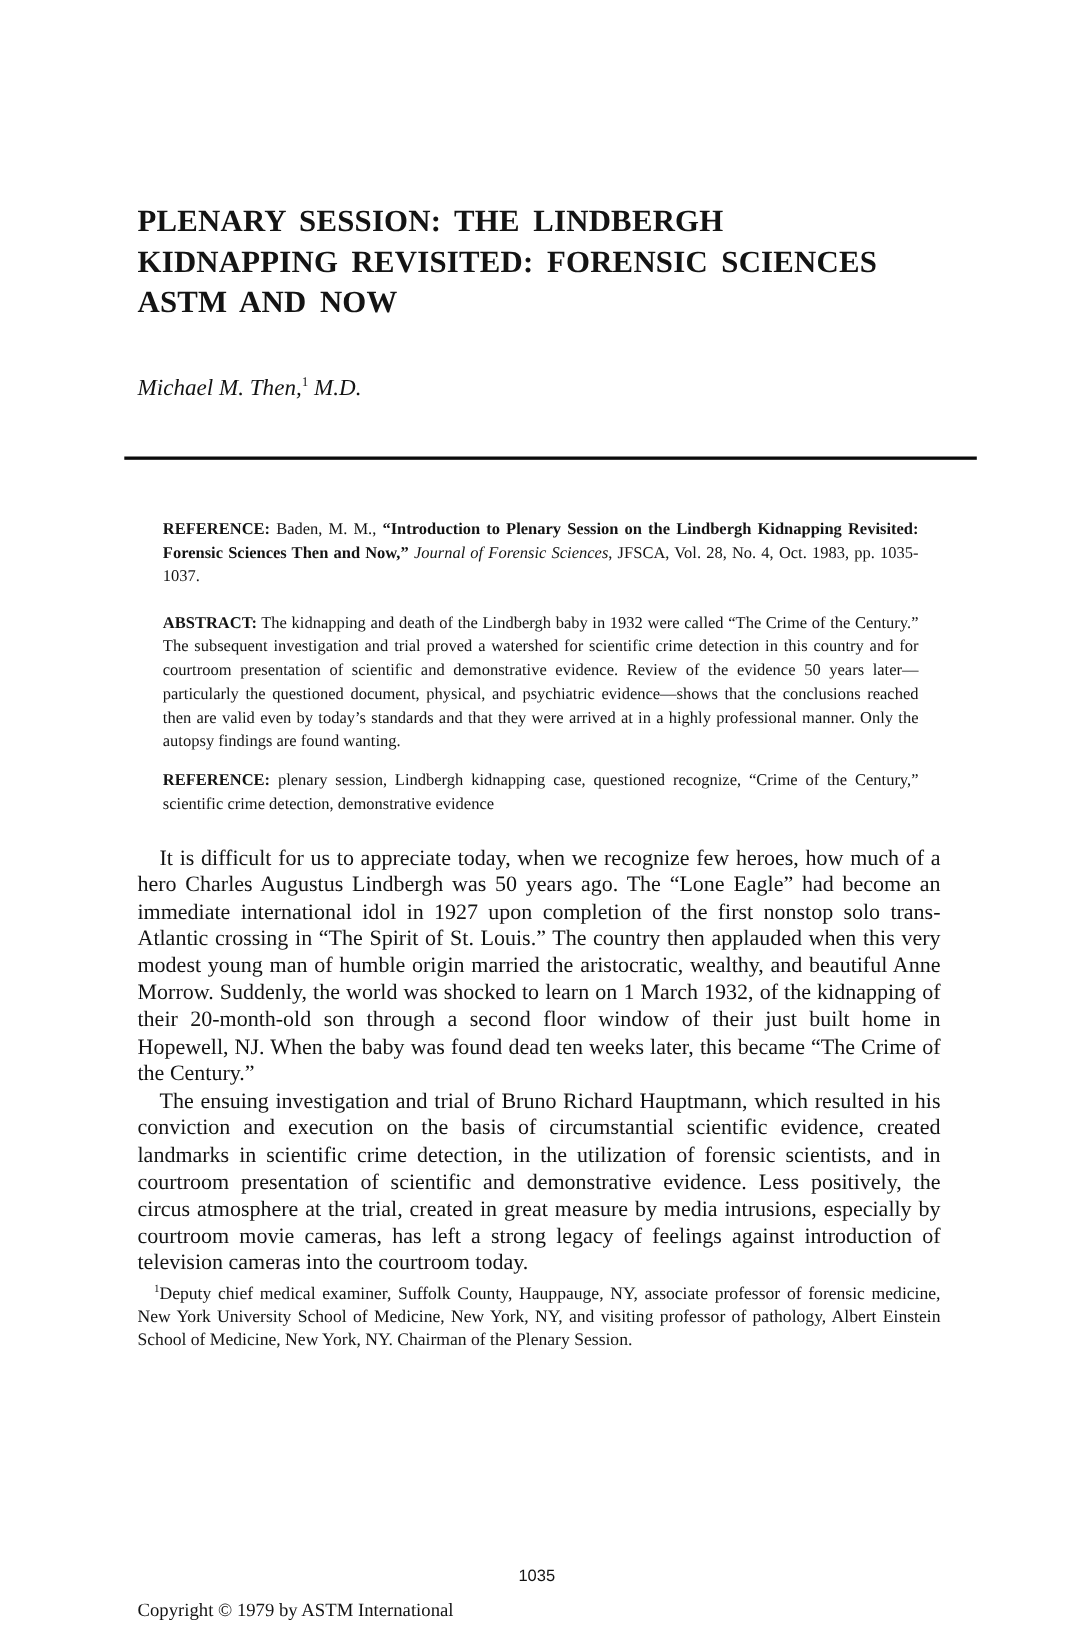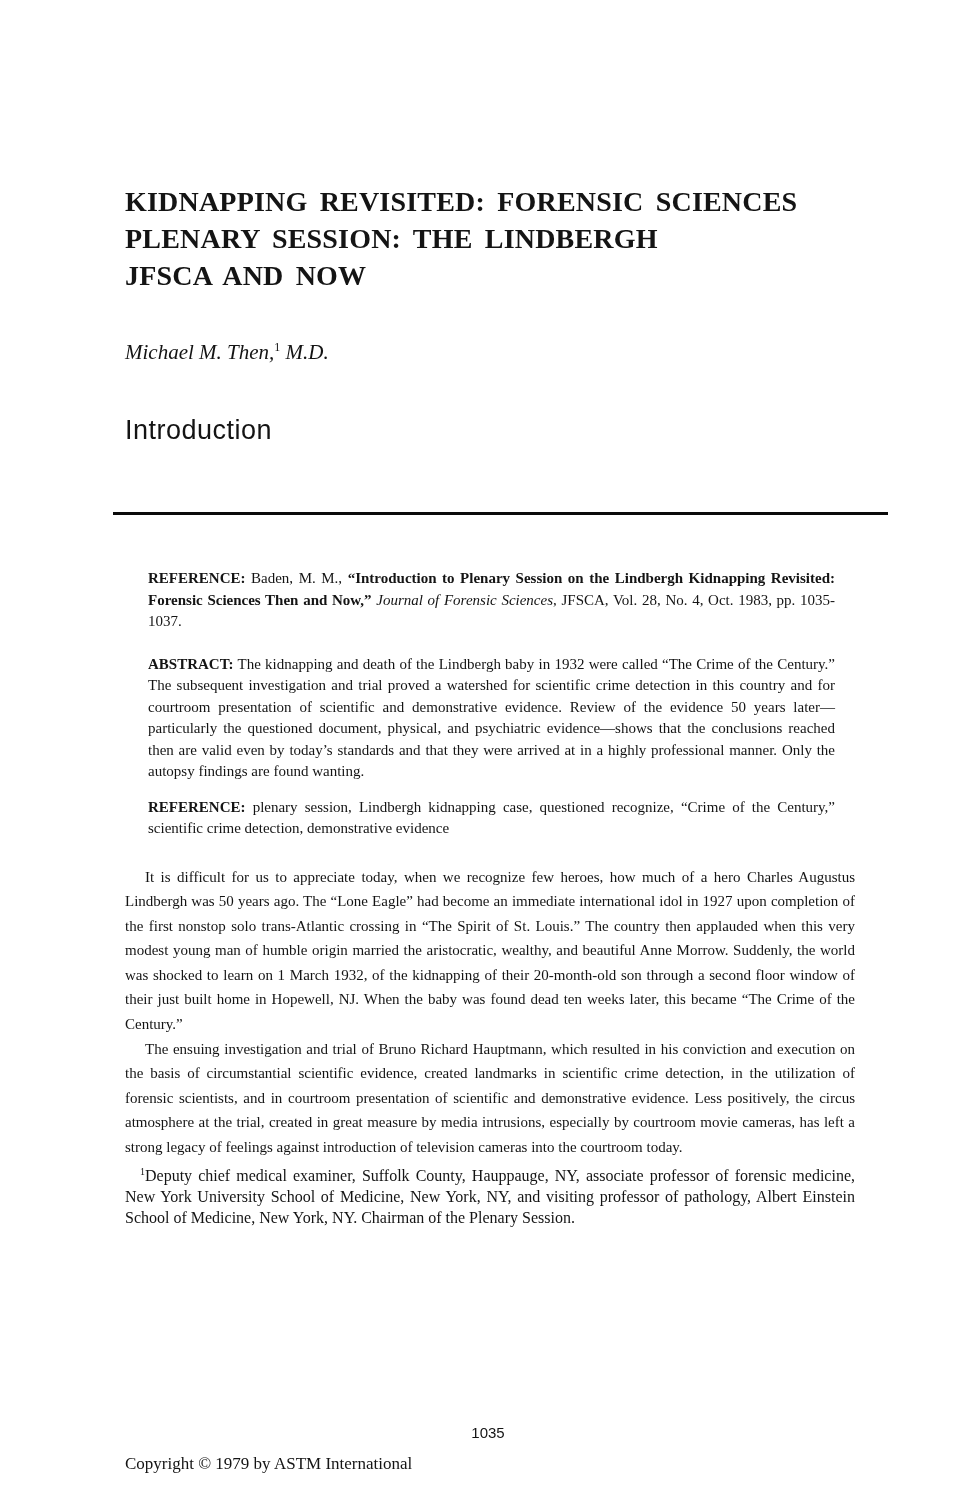--- a/index.html
+++ b/index.html
@@ -68,21 +68,21 @@
   }
   .meta-blocks p.reference { margin-bottom: 21px; }
   .meta-blocks p.keywords { margin-bottom: 0; }
   .meta-label { font-weight: 700; }
   .journal-italic { font-style: italic; }
   .ref-bold { font-weight: 700; }
   .body-text {
     margin-top: 25px;
   }
   .body-text p {
-    font-size: 15px;
+    font-size: 20px;
     line-height: 24.6px;
     text-align: justify;
     text-indent: 20px;
     margin: 0;
   }
   .footnotes {
     margin-top: 5px;
   }
   .footnotes p {
     font-size: 16px;
@@ -113,28 +113,27 @@
     color: #141414;
   }
 </style>
 </head>
 <body>
 
 <div class="page">
   <div class="col">
 
     <h1 class="title">
+      <span class="title-line">PLENARY SESSION: THE LINDBERGH</span>
       <span class="title-line">KIDNAPPING REVISITED: FORENSIC SCIENCES</span>
-      <span class="title-line">PLENARY SESSION: THE LINDBERGH</span>
-      <span class="title-line">JFSCA AND NOW</span>
+      <span class="title-line">ASTM AND NOW</span>
     </h1>
 
     <div class="author"><span>Michael M. Then,</span><sup>1</sup><span> M.D.</span></div>
 
-    <h2 class="section-heading">Introduction</h2>
 
     <div class="rule"></div>
 
     <div class="meta-blocks">
       <p class="reference"><span class="meta-label">REFERENCE:</span><span> Baden, M. M., </span><span class="ref-bold">“Introduction to Plenary Session on the Lindbergh Kidnapping Revisited: Forensic Sciences Then and Now,” </span><span class="journal-italic">Journal of Forensic Sciences</span><span>, JFSCA, Vol. 28, No. 4, Oct. 1983, pp. 1035-1037.</span></p>
 
       <p class="abstract"><span class="meta-label">ABSTRACT:</span><span> The kidnapping and death of the Lindbergh baby in 1932 were called “The Crime of the Century.” The subsequent investigation and trial proved a watershed for scientific crime detection in this country and for courtroom presentation of scientific and demonstrative evidence. Review of the evidence 50 years later—particularly the questioned document, physical, and psychiatric evidence—shows that the conclusions reached then are valid even by today’s standards and that they were arrived at in a highly professional manner. Only the autopsy findings are found wanting.</span></p>
 
       <p class="keywords"><span class="meta-label">REFERENCE:</span><span> plenary session, Lindbergh kidnapping case, questioned recognize, “Crime of the Century,” scientific crime detection, demonstrative evidence</span></p>
     </div>

